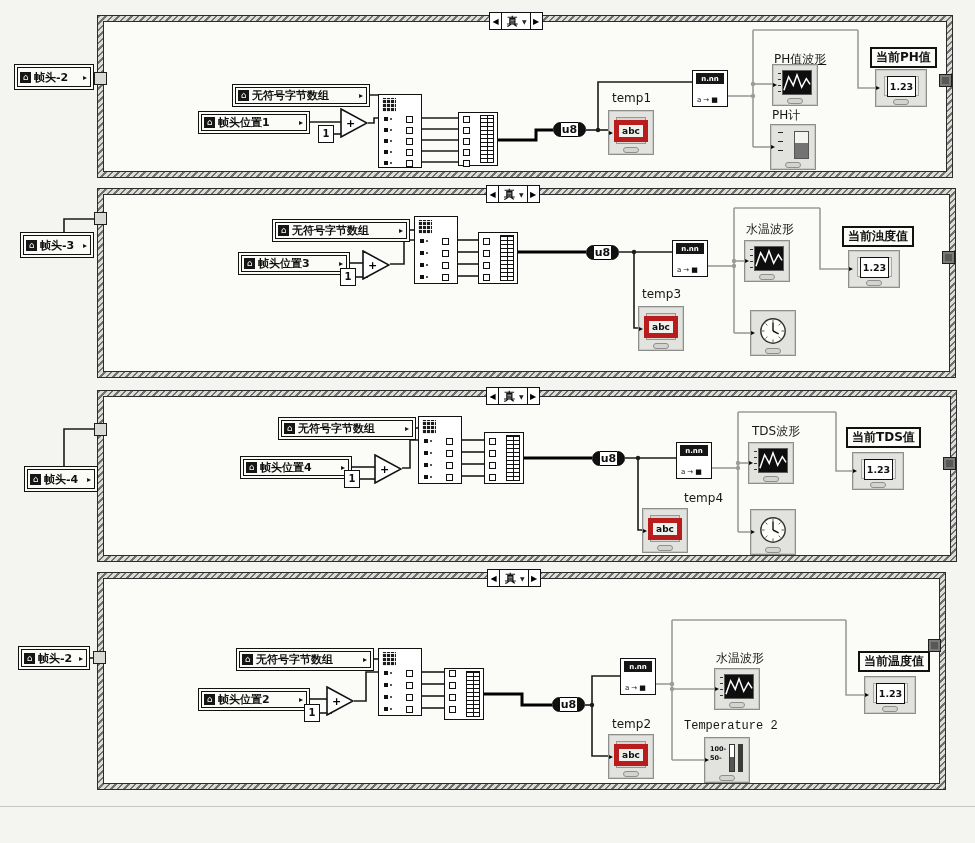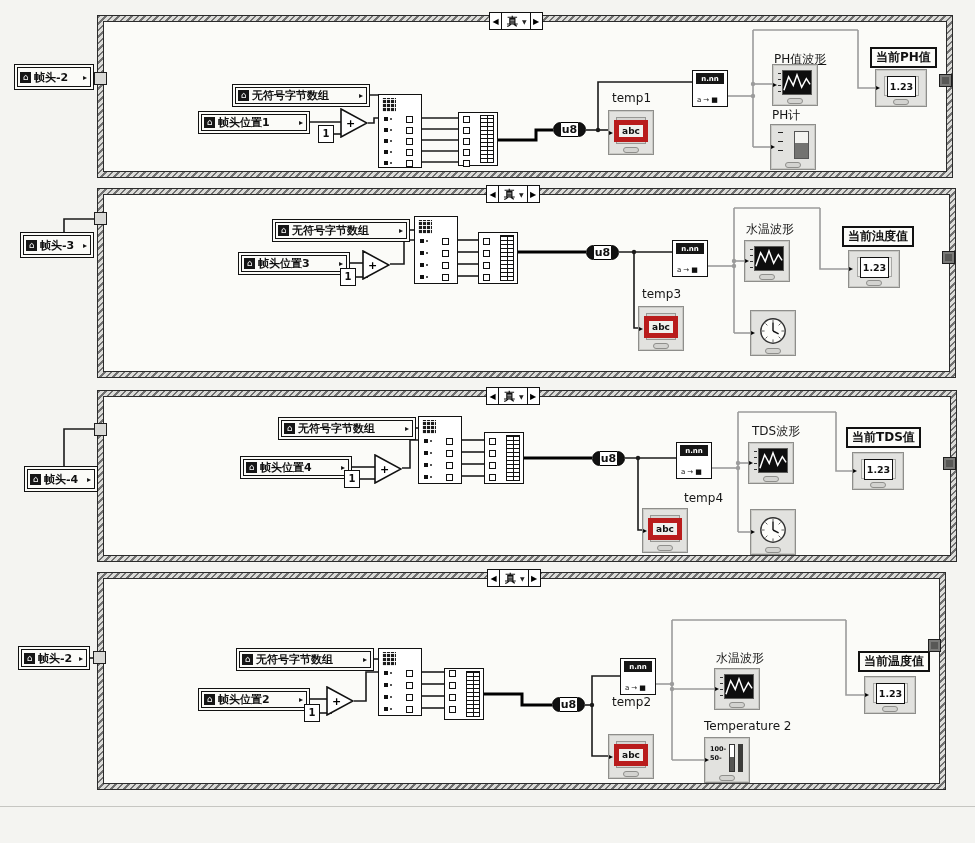--- a/index.html
+++ b/index.html
@@ -556,21 +556,21 @@
       <i class="sq" style="top:57px"></i>
   </div>
   <div class="bld" style="left:444px;top:668px;width:40px;height:52px;">
     <i class="sq" style="top:1px"></i>
       <i class="sq" style="top:13px"></i>
       <i class="sq" style="top:25px"></i>
       <i class="sq" style="top:37px"></i>
     <i class="bgrid"></i>
   </div>
   <div class="pill" style="left:552px;top:697px;width:33px;height:15px;">[u8]</div>
-  <div class="flabel" style="left:612px;top:695px;text-align:center;">temp2</div>
+  <div class="flabel" style="left:612px;top:717px;text-align:center;">temp2</div>
   <div class="term str" style="left:608px;top:734px;width:46px;height:45px;">
     <span class="tin">▸</span>
     <div class="strwrap">
         <span class="strbox">abc</span>
       </div>
     <span class="badge"></span>
   </div>
   <div class="conv" style="left:620px;top:658px;width:36px;height:37px;">
     <div class="top">n.nn</div>
     <div class="bot">a→■</div>
@@ -578,21 +578,21 @@
   <div class="flabel" style="left:716px;top:650px;">水温波形</div>
   <div class="term chart" style="left:714px;top:668px;width:46px;height:42px;">
     <span class="tin">▸</span>
     <div class="plot">
         <svg viewBox="0 0 30 24" preserveAspectRatio="none">
           <polyline points="1,20 6,6 11,15 15,4 20,17 25,8 29,14" fill="none" stroke="#fff" stroke-width="1.6"></polyline>
         </svg>
       </div>
     <span class="badge"></span>
   </div>
-  <div class="flabel" style="left:704px;top:719px;">Temperature 2</div>
+  <div class="flabel" style="left:684px;top:719px;font-family:Liberation Mono, monospace;">Temperature 2</div>
   <div class="term slide" style="left:704px;top:737px;width:46px;height:46px;">
     <span class="tin">▸</span>
     <span class="sscale"><span>100-</span><br><span>50-</span></span>
     <i class="strack"></i>
     <i class="sbar"></i>
     <span class="badge"></span>
   </div>
   <div class="blabel" style="left:858px;top:651px;">当前温度值</div>
   <div class="term num" style="left:864px;top:676px;width:52px;height:38px;">
     <span class="tin">▸</span>

